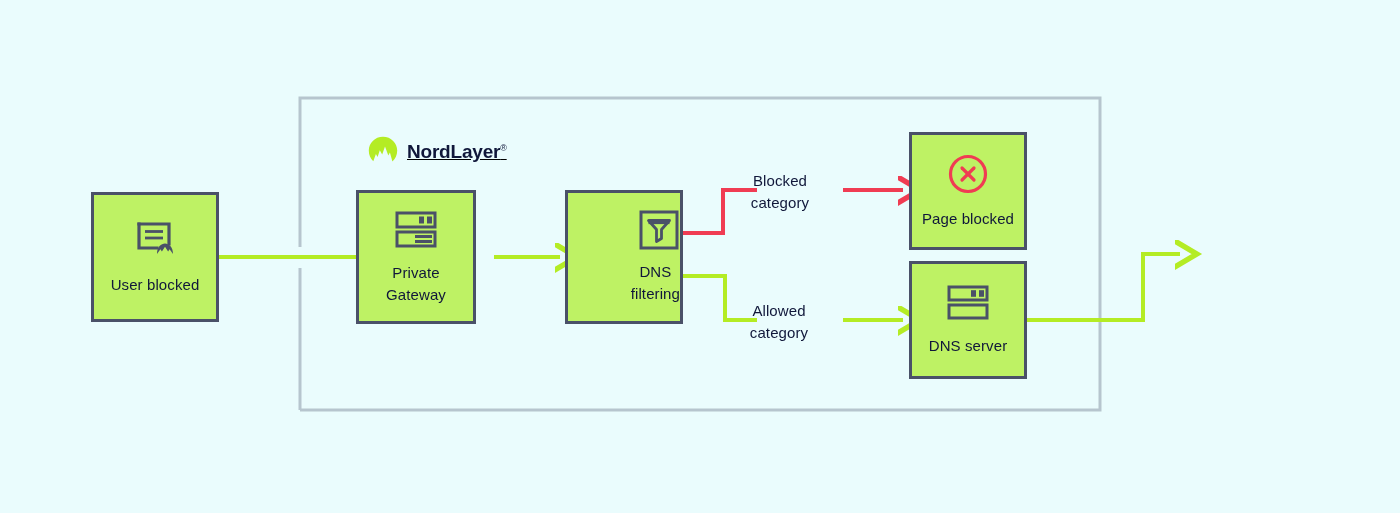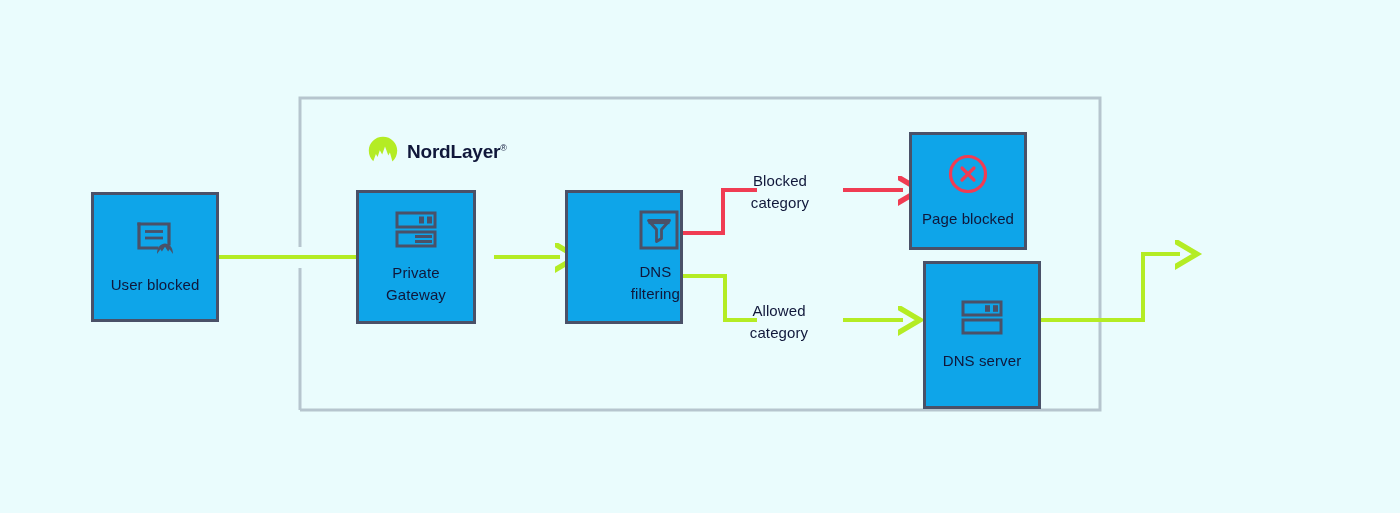--- a/index.html
+++ b/index.html
@@ -24,21 +24,21 @@
     position: absolute;
     left: 0; top: 0;
     width: 1400px;
     height: 513px;
     overflow: visible;
   }
   .node {
     position: absolute;
     box-sizing: border-box;
     border: 3px solid #4a5168;
-    background: #0ea5e9;
+    background: #bef264;
     display: flex;
     flex-direction: column;
     align-items: center;
     justify-content: center;
   }
   .node-icon {
     display: block;
     margin-bottom: 8px;
   }
   .node-label {
@@ -103,21 +103,21 @@
 
     <path d="M683,233 L723,233 L723,190 L757,190" fill="none" stroke="#f03c53" stroke-width="4" stroke-linejoin="miter" stroke-linecap="butt"></path>
     <path d="M843,190 L903,190" fill="none" stroke="#f03c53" stroke-width="4" marker-end="url(#arrow-red)"></path>
 
     <path d="M683,276 L725,276 L725,320 L757,320" fill="none" stroke="#b4ec24" stroke-width="4" stroke-linejoin="miter" stroke-linecap="butt"></path>
     <path d="M843,320 L903,320" fill="none" stroke="#b4ec24" stroke-width="4" marker-end="url(#arrow-green)"></path>
 
     <path d="M1027,320 L1143,320 L1143,254 L1180,254" fill="none" stroke="#b4ec24" stroke-width="4" stroke-linejoin="miter" marker-end="url(#arrow-green)"></path>
   </svg>
 
-  <div class="brand" style="left:368px; top:136px;">
+  <div class="brand" style="left:368px; top:136px;text-decoration:underline;">
     <span style="display:block;">
       <svg width="30" height="28" viewBox="0 0 30 28" aria-hidden="true">
         <path d="M15,0.8 C23.2,0.8 29.2,7.2 29.2,14.6 C29.2,19.2 27.4,22.9 24.4,25.4 L21.9,16.4 L20.3,19.6 L17.0,10.6 L14.2,18.4 L11.8,14.2 L9.6,21.0 L7.9,17.9 L5.3,25.2 C2.4,22.7 0.8,19.1 0.8,14.6 C0.8,7.2 6.8,0.8 15,0.8 Z" fill="#b4ec24"></path>
       </svg>
     </span>
     <span class="brand-name"><span>NordLayer</span><sup>®</sup></span>
   </div>
 
   <div class="node" style="left:91px; top:192px; width:128px; height:130px;">
     <span class="node-icon">
@@ -163,21 +163,21 @@
     <span class="node-icon" style="margin-bottom:9px;">
       <svg width="42" height="42" viewBox="0 0 42 42" aria-hidden="true">
         <circle cx="21" cy="21" r="17.5" fill="none" stroke="#f03c53" stroke-width="3.2"></circle>
         <line x1="15" y1="15" x2="27" y2="27" stroke="#f03c53" stroke-width="3.2" stroke-linecap="round"></line>
         <line x1="27" y1="15" x2="15" y2="27" stroke="#f03c53" stroke-width="3.2" stroke-linecap="round"></line>
       </svg>
     </span>
     <span class="node-label">Page blocked</span>
   </div>
 
-  <div class="node" style="left:909px; top:261px; width:118px; height:148px;margin-left:14px;">
+  <div class="node" style="left:909px; top:261px; width:118px; height:118px;">
     <span class="node-icon" style="margin-bottom:9px;">
       <svg width="44" height="38" viewBox="0 0 44 38" aria-hidden="true">
         <rect x="3" y="3" width="38" height="13" fill="none" stroke="#4a5168" stroke-width="3"></rect>
         <rect x="25" y="6.2" width="5" height="6.6" fill="#4a5168"></rect>
         <rect x="33" y="6.2" width="5" height="6.6" fill="#4a5168"></rect>
         <rect x="3" y="21" width="38" height="13" fill="none" stroke="#4a5168" stroke-width="3"></rect>
       </svg>
     </span>
     <span class="node-label">DNS server</span>
   </div>

